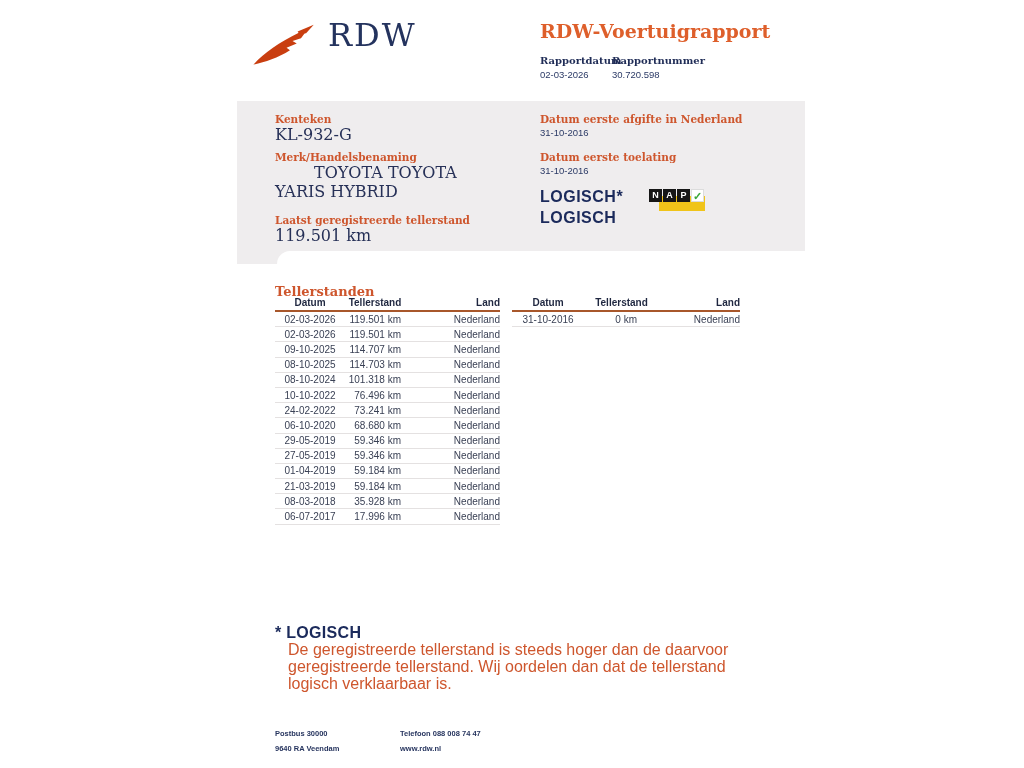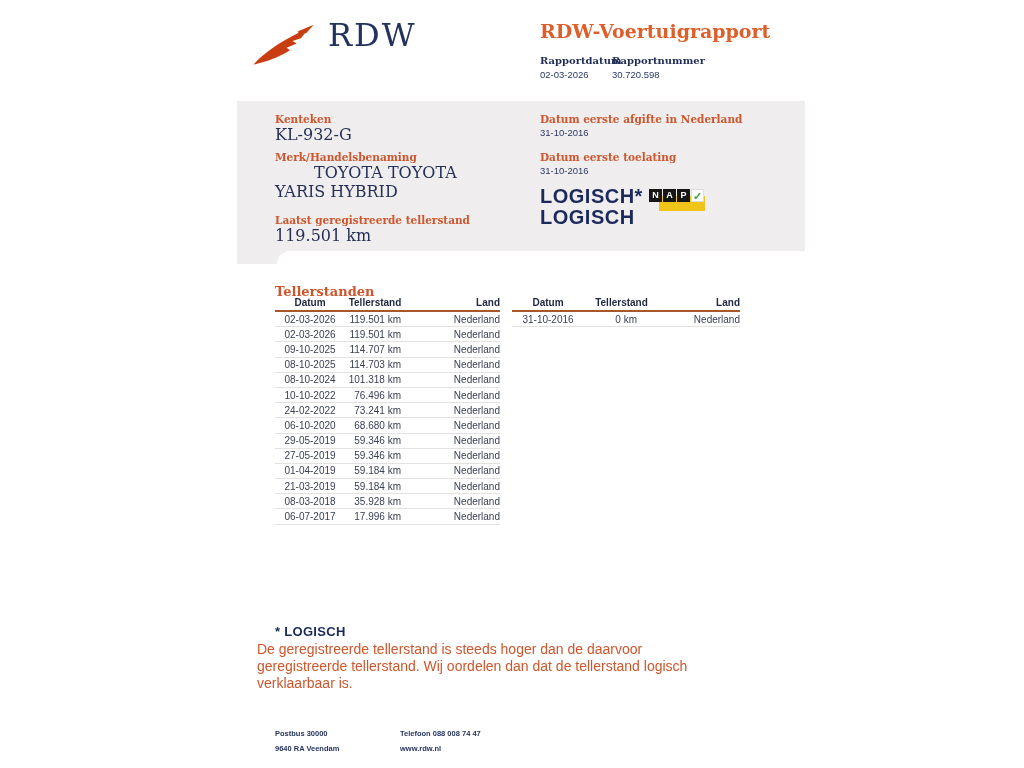--- a/index.html
+++ b/index.html
@@ -19,21 +19,21 @@
 
   
   .panel { position:absolute; left:237px; top:101px; width:568px; height:163px; background:#EFEDEE; }
   .panel-corner { position:absolute; left:40px; bottom:0; right:0; height:13px; background:#ffffff;
                   border-top-left-radius:14px; }
   .p-label { position:absolute; font-family:"DejaVu Serif", serif; font-size:10.5px;
              font-weight:bold; color:#CE562D; }
   .p-value-lg { position:absolute; font-family:"DejaVu Serif", serif; font-size:16px;
                 color:#263057; line-height:19px; }
   .p-value-sm { position:absolute; font-size:9.5px; color:#2B3A66; }
-  .oordeel { position:absolute; left:303px; top:85px; font-size:20px; font-weight:bold;
+  .oordeel { position:absolute; left:303px; top:85px; font-size:16px; font-weight:bold;
              color:#1B2A5B; line-height:21px; letter-spacing:0.5px; }
 
   
   .nap { position:absolute; left:412px; top:86px; width:58px; height:26px; }
   .nap-yellow { position:absolute; left:10px; top:9px; width:46px; height:15px; background:#F0C419; }
   .nap-sq { position:absolute; top:2px; width:13px; height:13px; background:#161616; color:#fff;
             font-size:9px; font-weight:bold; text-align:center; line-height:13px; }
   .nap-n { left:0; } .nap-a { left:14px; } .nap-p { left:28px; }
   .nap-check { position:absolute; left:42px; top:2px; width:13px; height:13px; background:#ffffff;
                color:#3AA73A; font-size:11px; font-weight:bold; text-align:center; line-height:13px;
@@ -51,23 +51,23 @@
   .tc { display:block; }
   .c0 { width:70px; text-align:center; }
   .c1 { width:60px; text-align:right; padding-right:0; }
   .mtable-left .trow .c1 { padding-right:4px; }
   .mtable-right .c0 { width:72px; }
   .mtable-right .c1 { width:75px; padding-right:22px; }
   .thead .c1 { text-align:center; padding-right:0 !important; }
   .c2 { flex:1; text-align:right; }
 
   
-  .expl-title { position:absolute; left:275px; top:624px; font-size:13px; font-weight:bold;
+  .expl-title { position:absolute; left:275px; top:624px; font-size:16px; font-weight:bold;
                 color:#1B2A5B; letter-spacing:0.3px; }
-  .expl-text { position:absolute; left:257px; top:641px; width:478px; font-size:14px;
+  .expl-text { position:absolute; left:288px; top:641px; width:478px; font-size:16px;
                color:#CE562D; line-height:17px; }
 
   
   .foot { position:absolute; font-size:7.5px; font-weight:bold; color:#27355F; line-height:15px; }
   .foot-1 { left:275px; top:726px; }
   .foot-2 { left:400px; top:726px; }
   .foot-3 { left:600px; top:726px; width:137px; text-align:right; }
 </style>
 </head>
 <body>

